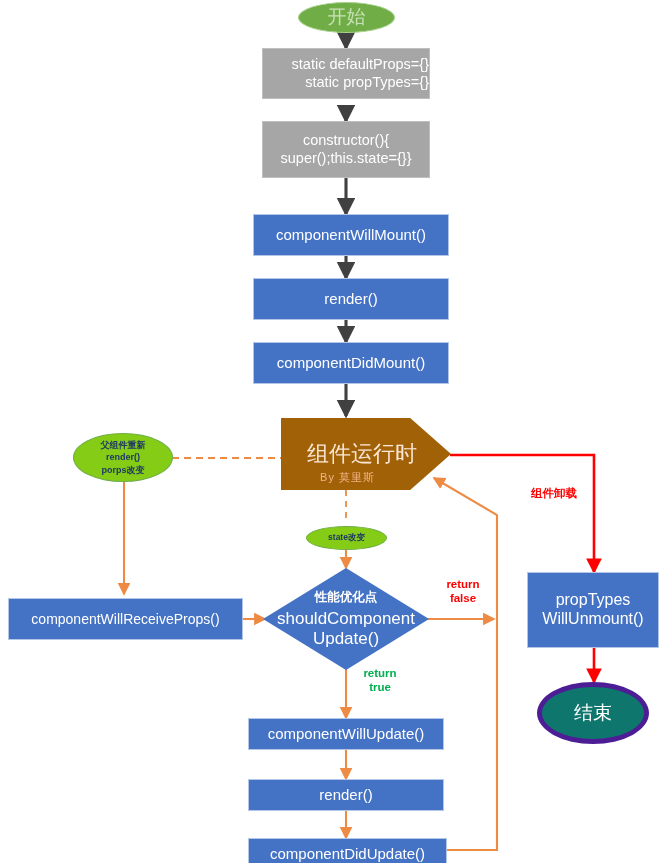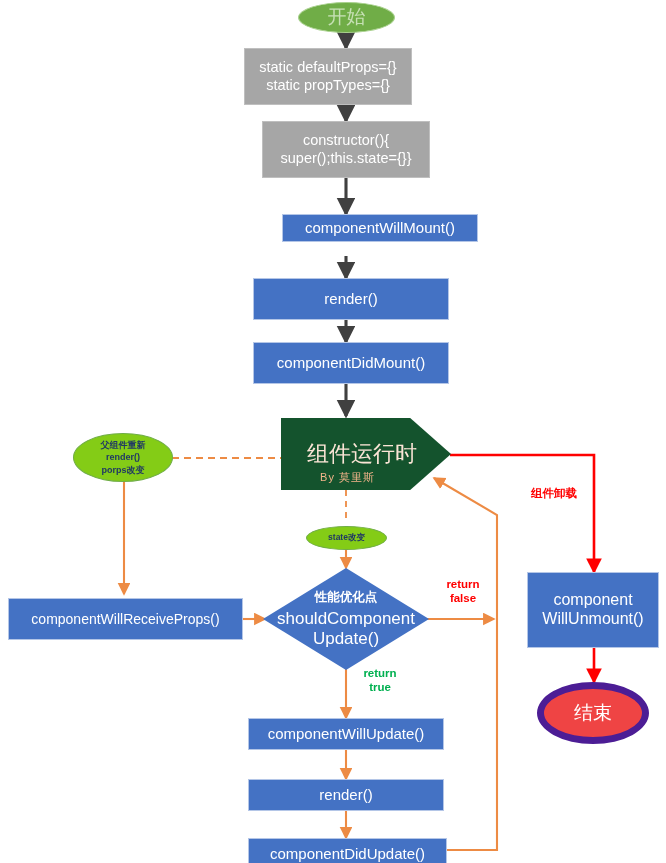--- a/index.html
+++ b/index.html
@@ -12,28 +12,28 @@
         color:#ffffff;line-height:1.18;}
 
   
   .grey{background:#a6a6a6;border:1px solid #bfbfbf;font-size:14.5px;}
   
   .blue{background:#4472c4;border:1px solid #b4c6e7;font-size:15px;}
   
   .start{background:#70ad47;border-radius:50%;border:1px solid #a9d18e;
          color:#c6e0b4;font-size:19px;font-weight:400;}
   
-  .end{background:#ef4444;border-radius:50%;border:7px solid #4c1d95;
+  .end{background:#0f766e;border-radius:50%;border:5px solid #4c1d95;
        color:#ffffff;font-size:19px;}
   
   .greensm{background:#84cc16;border-radius:50%;border:1.5px solid #70ad47;
            color:#203864;font-size:9px;font-weight:700;line-height:1.35;}
   .greensm.tiny{font-size:8.5px;}
   
-  .orange{background:#14532d;font-size:22px;color:#fbe5d6;
+  .orange{background:#a16207;font-size:22px;color:#fbe5d6;
           clip-path:polygon(0 0,76% 0,100% 50%,76% 100%,0 100%);
           justify-content:flex-start;padding-left:26px;}
   .wm{position:absolute;left:245px;top:470px;width:205px;text-align:center;
       color:#f2b48a;font-size:11px;letter-spacing:1px;}
   
   .diamond{background:#4472c4;
            clip-path:polygon(50% 0,100% 50%,50% 100%,0 50%);
            flex-direction:column;font-size:13.5px;}
   .diamond .l1{color:#ffffff;font-weight:700;font-size:12.5px;margin-bottom:5px;}
   .diamond .l2{color:#ffffff;font-size:17px;line-height:1.15;}
@@ -84,31 +84,31 @@
   </g>
 
   <g stroke="#ff0000" stroke-width="2.6" fill="none">
     <path d="M450,455 L594,455 L594,572" marker-end="url(#ah-red)"></path>
     <path d="M594,648 L594,682" marker-end="url(#ah-red)"></path>
   </g>
 </svg>
 
 <div class="node start" style="left:298px;top:2px;width:97px;height:31px;">开始</div>
 
-<div class="node grey" style="left:244px;top:48px;width:168px;height:57px;flex-direction:column;">
+<div class="node grey" style="left:262px;top:48px;width:168px;height:51px;flex-direction:column;align-items:flex-end;">
   <span>static defaultProps={}</span>
   <span>static propTypes={}</span>
 </div>
 
 <div class="node grey" style="left:262px;top:121px;width:168px;height:57px;flex-direction:column;">
   <span>constructor(){</span>
   <span>super();this.state={}}</span>
 </div>
 
-<div class="node blue" style="left:253px;top:214px;width:196px;height:28px;margin-left:29px;">componentWillMount()</div>
+<div class="node blue" style="left:253px;top:214px;width:196px;height:42px;">componentWillMount()</div>
 
 <div class="node blue" style="left:253px;top:278px;width:196px;height:42px;">render()</div>
 
 <div class="node blue" style="left:253px;top:342px;width:196px;height:42px;">componentDidMount()</div>
 
 <div class="node orange" style="left:281px;top:418px;width:170px;height:72px;">组件运行时</div>
 <div class="wm">By 莫里斯</div>
 
 <div class="node greensm" style="left:73px;top:433px;width:100px;height:49px;flex-direction:column;">
   <span>父组件重新</span>
@@ -120,21 +120,21 @@
 
 <div class="node blue" style="left:8px;top:598px;width:235px;height:42px;font-size:14px;">componentWillReceiveProps()</div>
 
 <div class="node diamond" style="left:263px;top:568px;width:166px;height:102px;">
   <span class="l1">性能优化点</span>
   <span class="l2">shouldComponent</span>
   <span class="l2">Update()</span>
 </div>
 
 <div class="node blue" style="left:527px;top:572px;width:132px;height:76px;flex-direction:column;font-size:16px;">
-  <span>component</span>
+  <span>propTypes</span>
   <span>WillUnmount()</span>
 </div>
 
 <div class="node end" style="left:537px;top:682px;width:112px;height:62px;">结束</div>
 
 <div class="node blue" style="left:248px;top:718px;width:196px;height:32px;">componentWillUpdate()</div>
 
 <div class="node blue" style="left:248px;top:779px;width:196px;height:32px;">render()</div>
 
 <div class="node blue" style="left:248px;top:838px;width:199px;height:32px;">componentDidUpdate()</div>

